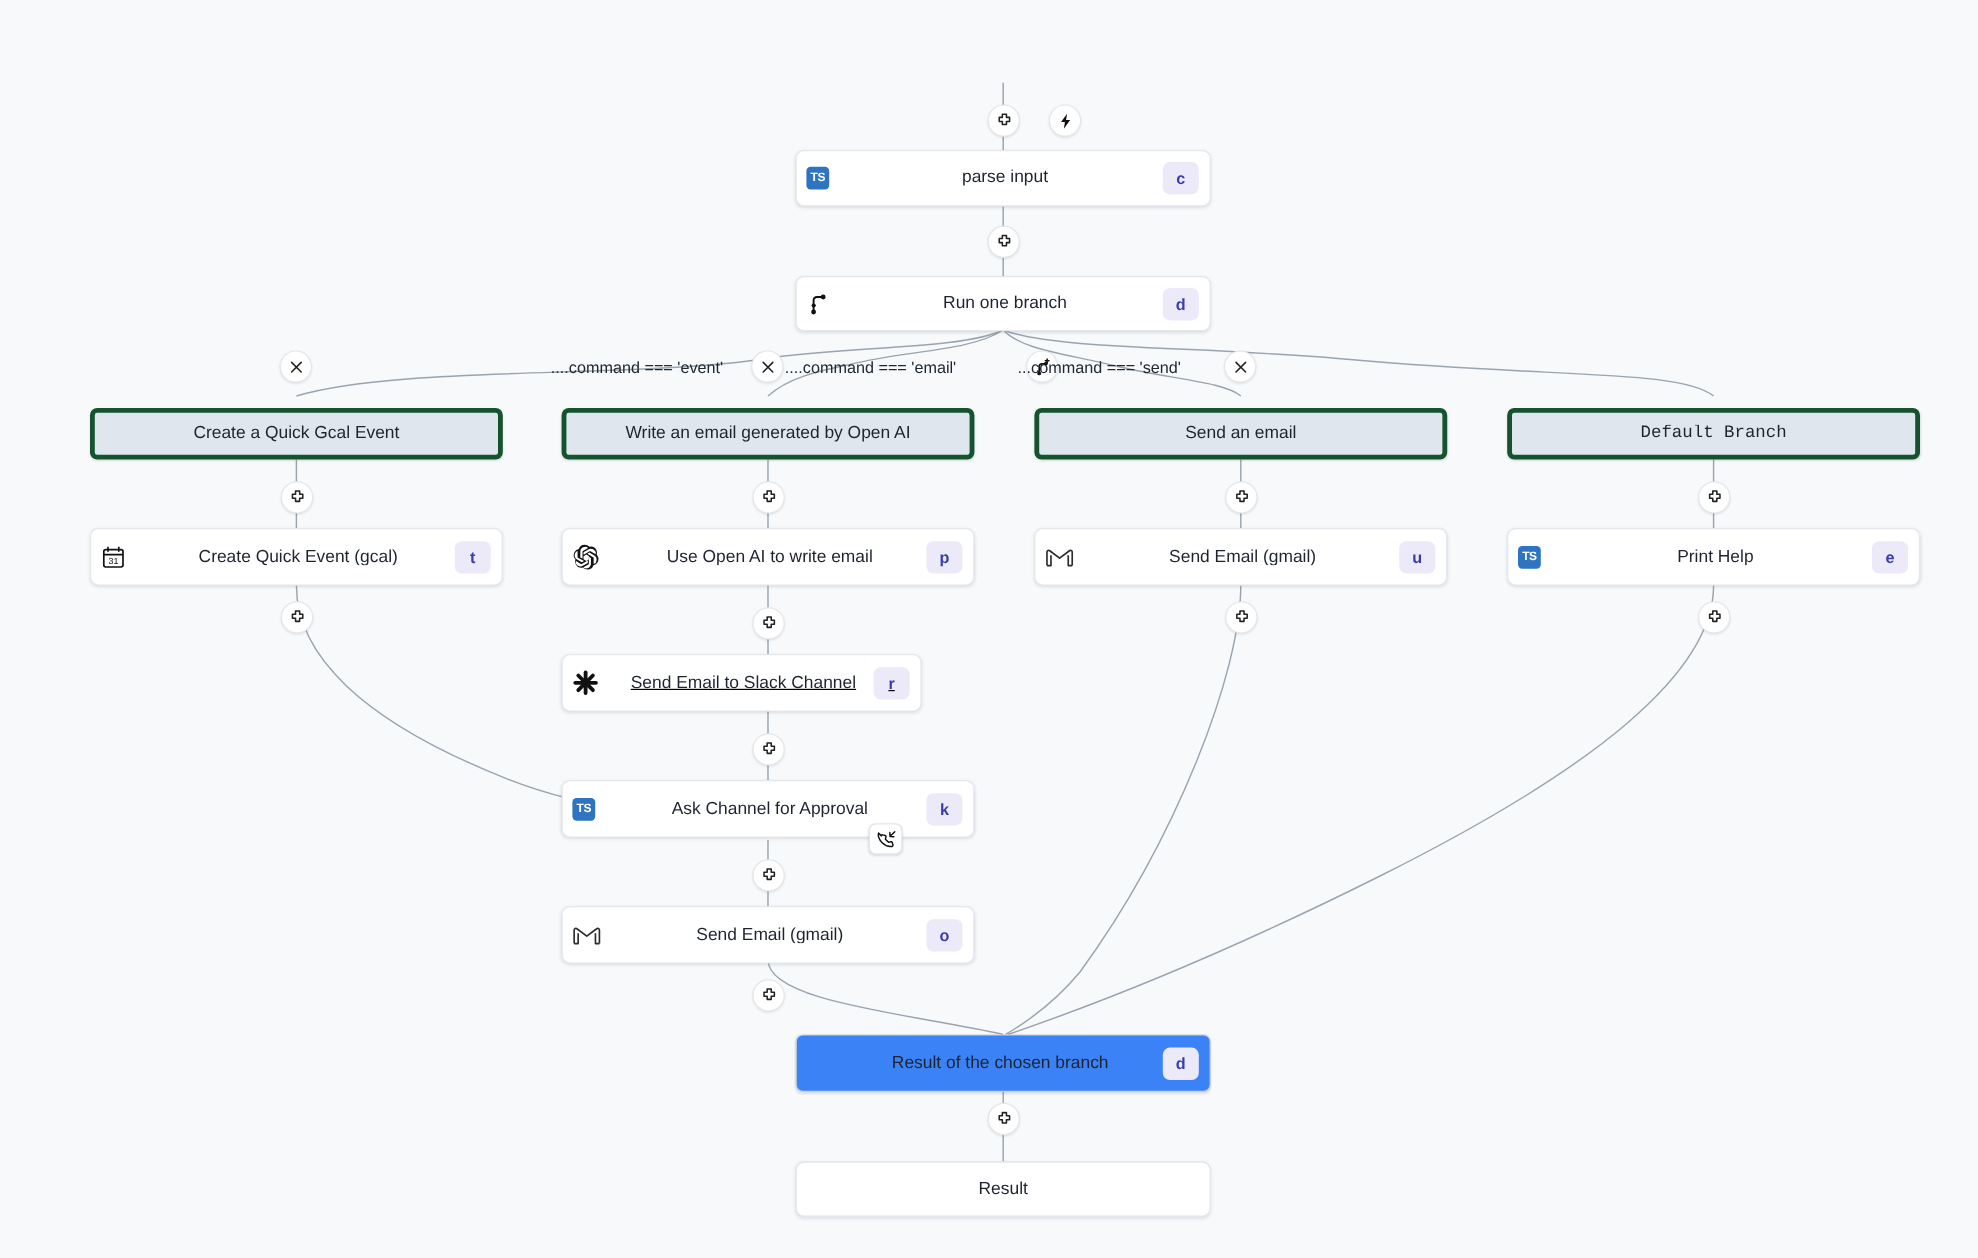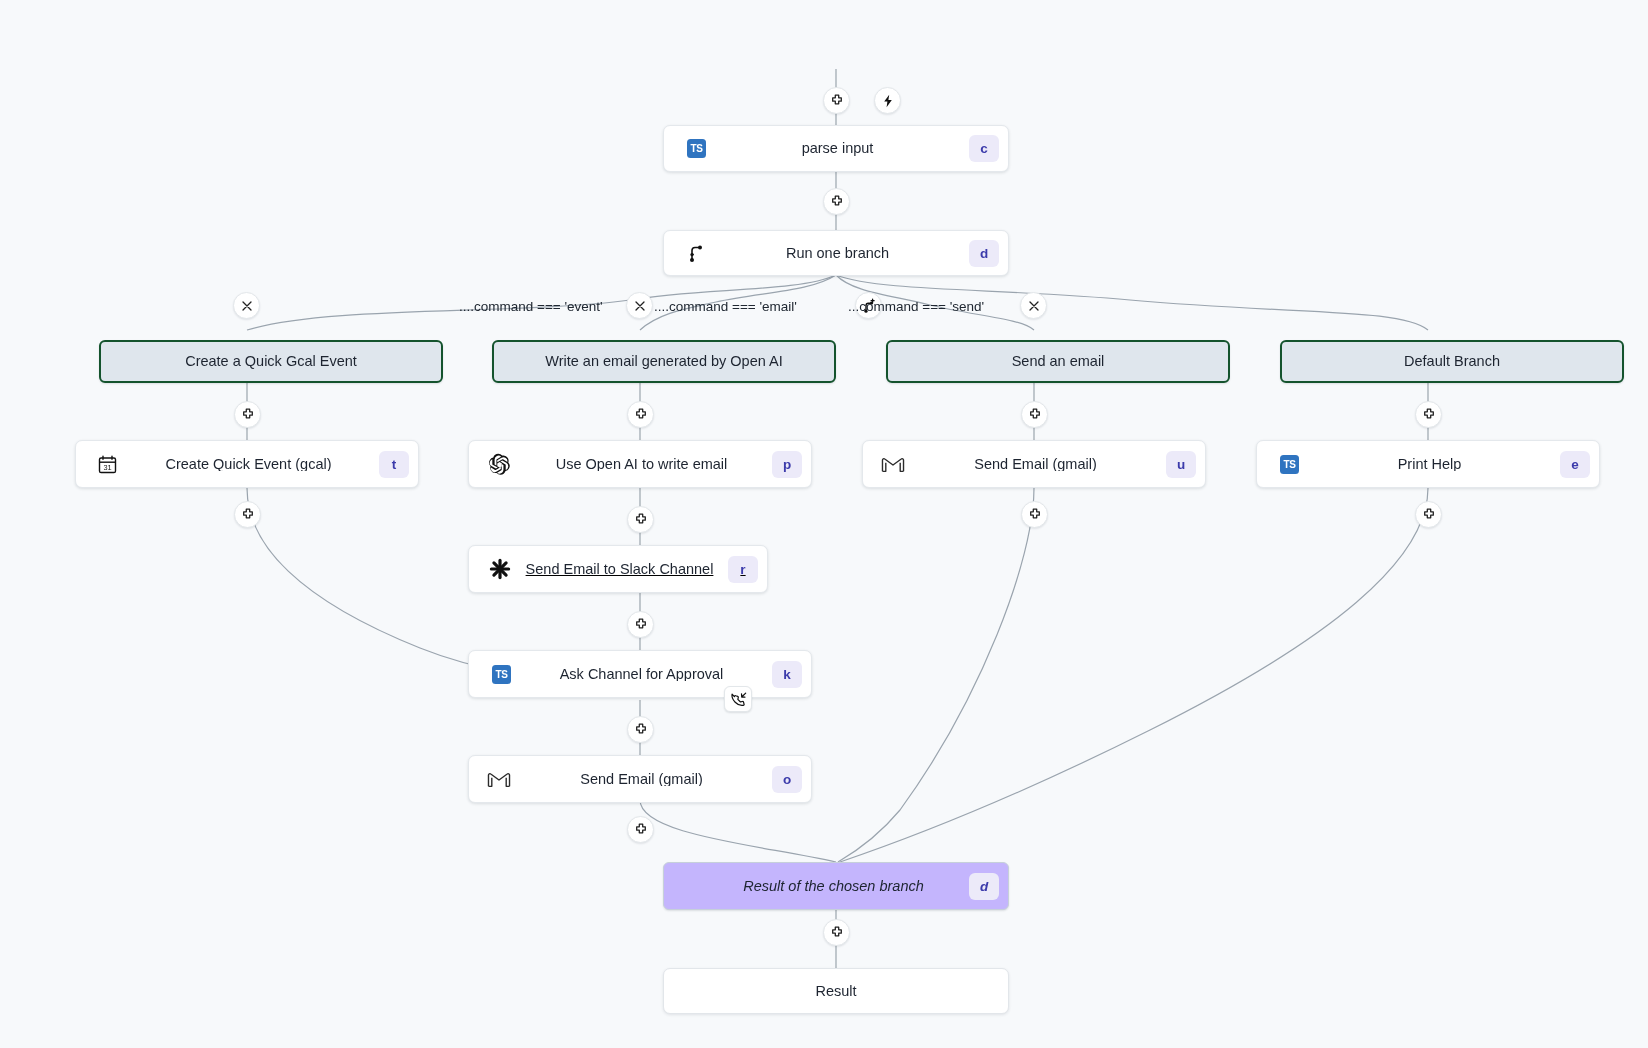--- a/index.html
+++ b/index.html
@@ -20,42 +20,40 @@
   .n-input{
     background:linear-gradient(180deg,#e3e9ef 0%,#dde4ec 100%);
     border:2px solid #3f4a57;border-radius:7px;
     box-shadow:0 1px 2px rgba(20,30,45,.18);
   }
   .n-plain{
     background:#ffffff;border:1px solid #e2e6ea;border-radius:7px;
     box-shadow:0 1px 3px rgba(20,30,45,.10);
   }
   .n-branchhdr{
-    background:#dfe6ed;border:2px solid #14532d;border-radius:6px;
+    background:#dfe6ed;border:4px solid #14532d;border-radius:6px;
     box-shadow:0 1px 2px rgba(20,30,45,.12);
-    margin-left:24px;
   }
   .n-collect{
-    background:#c4b5fd;border:1px solid #c6d0da;border-radius:6px;
+    background:#3b82f6;border:1px solid #c6d0da;border-radius:6px;
     box-shadow:0 1px 2px rgba(20,30,45,.12);
-    font-style:italic;
   }
   .n-step{
     background:#ffffff;border:1px solid #e4e8ec;border-radius:7px;
     box-shadow:0 1px 3px rgba(20,30,45,.12);
   }
 
   .nd-label{
     flex:1;text-align:center;font-size:14.5px;color:#1d2430;
     white-space:nowrap;overflow:hidden;text-overflow:ellipsis;
     padding:0 8px;line-height:1;
   }
   .nd-icon{
     width:34px;min-width:34px;height:100%;
-    display:flex;align-items:center;justify-content:flex-end;
+    display:flex;align-items:center;justify-content:flex-start;
     margin-left:8px;
   }
   .nd-icon svg{display:block;}
   .nd-spacer{width:34px;min-width:34px;}
   .kbd{
     min-width:30px;height:27px;margin-right:9px;
     background:#eceaf9;border-radius:6px;
     display:flex;align-items:center;justify-content:center;
     font-size:13.5px;font-weight:700;color:#3c3bab;
     font-family:"Liberation Sans","DejaVu Sans",sans-serif;
@@ -202,21 +200,21 @@
 
   <div class="node n-branchhdr" style="left:75px;top:340px;width:344px;height:43px;">
     <span class="nd-label">Create a Quick Gcal Event</span>
   </div>
   <div class="node n-branchhdr" style="left:468px;top:340px;width:344px;height:43px;">
     <span class="nd-label">Write an email generated by Open AI</span>
   </div>
   <div class="node n-branchhdr" style="left:862px;top:340px;width:344px;height:43px;">
     <span class="nd-label">Send an email</span>
   </div>
-  <div class="node n-branchhdr" style="left:1256px;top:340px;width:344px;height:43px;">
+  <div class="node n-branchhdr" style="left:1256px;top:340px;width:344px;height:43px;font-family:Liberation Mono, monospace;">
     <span class="nd-label">Default Branch</span>
   </div>
 
   <div class="rbtn" style="left:234px;top:401px;">
     <svg width="14" height="14" viewBox="0 0 14 14">
       <path d="M5.3 1.2h3.4v2.6h2.6v3.4H8.7v2.6H5.3V7.2H2.7V3.8h2.6z" fill="none" stroke="#222" stroke-width="1.3" stroke-linejoin="round"></path>
     </svg>
   </div>
   <div class="rbtn" style="left:627px;top:401px;">
     <svg width="14" height="14" viewBox="0 0 14 14">

